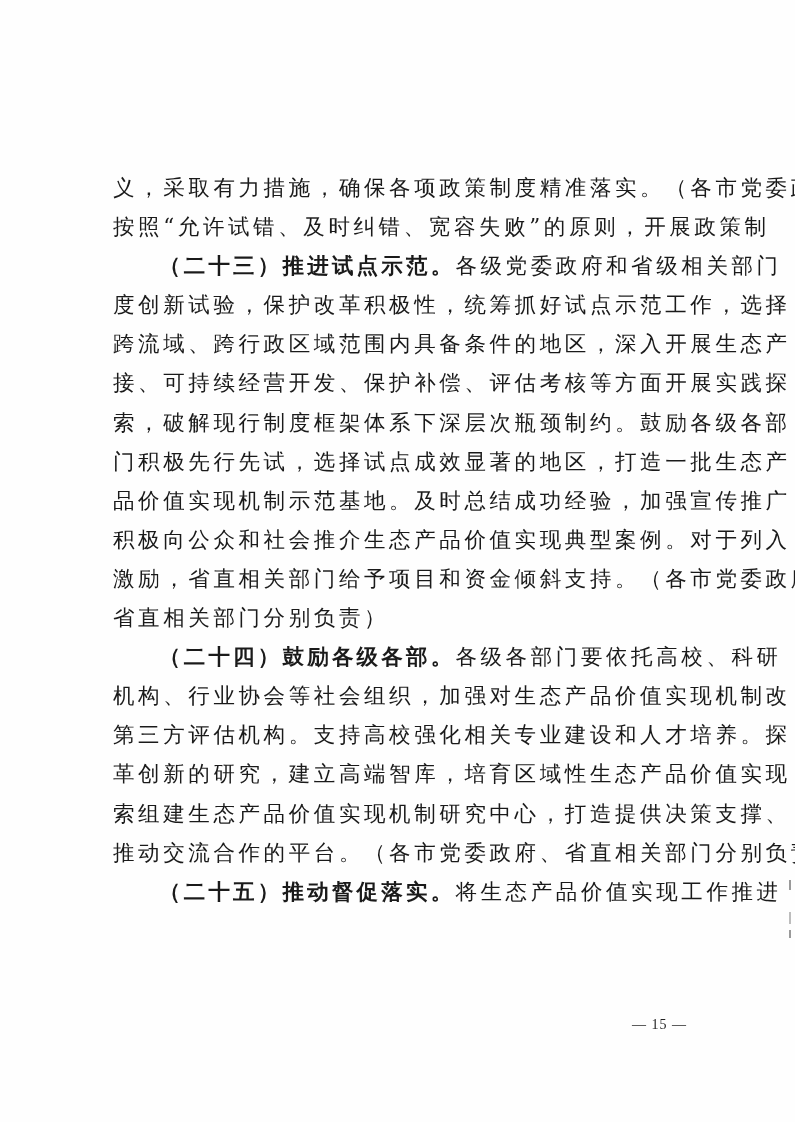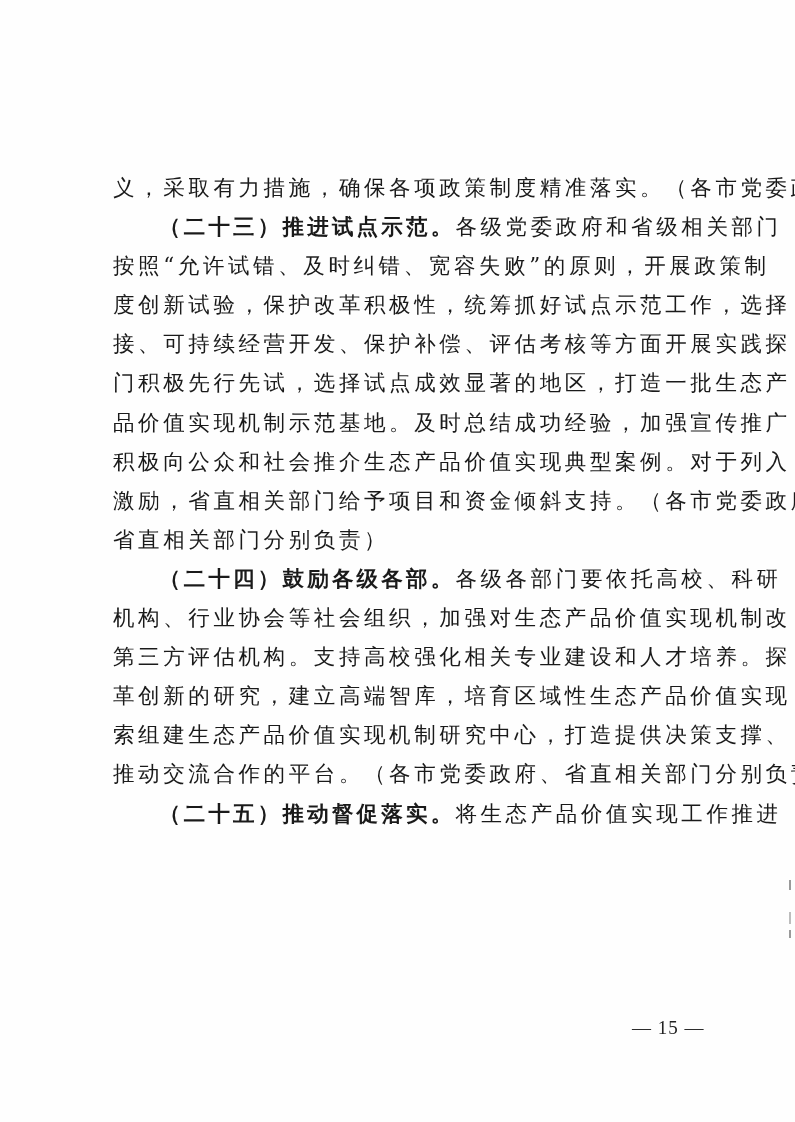--- a/index.html
+++ b/index.html
@@ -41,44 +41,46 @@
     }
     .heading {
       font-weight: bold;
       font-family: "DejaVu Sans", "Liberation Sans", sans-serif;
       letter-spacing: 3.2px;
     }
     .page-number {
       position: absolute;
       left: 632px;
       top: 1017px;
-      font-size: 19px;
+      font-size: 14px;
       font-family: "Liberation Serif", "DejaVu Serif", serif;
       color: #222;
       letter-spacing: 1px;
     }
     .scan-mark {
       position: absolute;
       width: 1.5px;
       background: #9a9a9a;
     }
   </style>
 </head>
 <body>
 
 <div class="page">
 
   <div class="body-text">
 
     <div class="line">义，采取有力措施，确保各项政策制度精准落实。（各市党委政</div>
 
+    <div class="line">按照“允许试错、及时纠错、宽容失败”的原则，开展政策制</div>
     <div class="line indent"><span class="heading">（二十三）推进试点示范。</span><span>各级党委政府和省级相关部门</span></div>
-    <div class="line">按照“允许试错、及时纠错、宽容失败”的原则，开展政策制</div>
     <div class="line">度创新试验，保护改革积极性，统筹抓好试点示范工作，选择</div>
+    <div class="line">跨流域、跨行政区域范围内具备条件的地区，深入开展生态产</div>
     <div class="line">接、可持续经营开发、保护补偿、评估考核等方面开展实践探</div>
+    <div class="line">索，破解现行制度框架体系下深层次瓶颈制约。鼓励各级各部</div>
     <div class="line">门积极先行先试，选择试点成效显著的地区，打造一批生态产</div>
     <div class="line">品价值实现机制示范基地。及时总结成功经验，加强宣传推广，</div>
     <div class="line">积极向公众和社会推介生态产品价值实现典型案例。对于列入</div>
     <div class="line">激励，省直相关部门给予项目和资金倾斜支持。（各市党委政府、</div>
     <div class="line">省直相关部门分别负责）</div>
 
     <div class="line indent"><span class="heading">（二十四）鼓励各级各部。</span><span>各级各部门要依托高校、科研</span></div>
     <div class="line">机构、行业协会等社会组织，加强对生态产品价值实现机制改</div>
     <div class="line">第三方评估机构。支持高校强化相关专业建设和人才培养。探</div>
     <div class="line">革创新的研究，建立高端智库，培育区域性生态产品价值实现</div>

